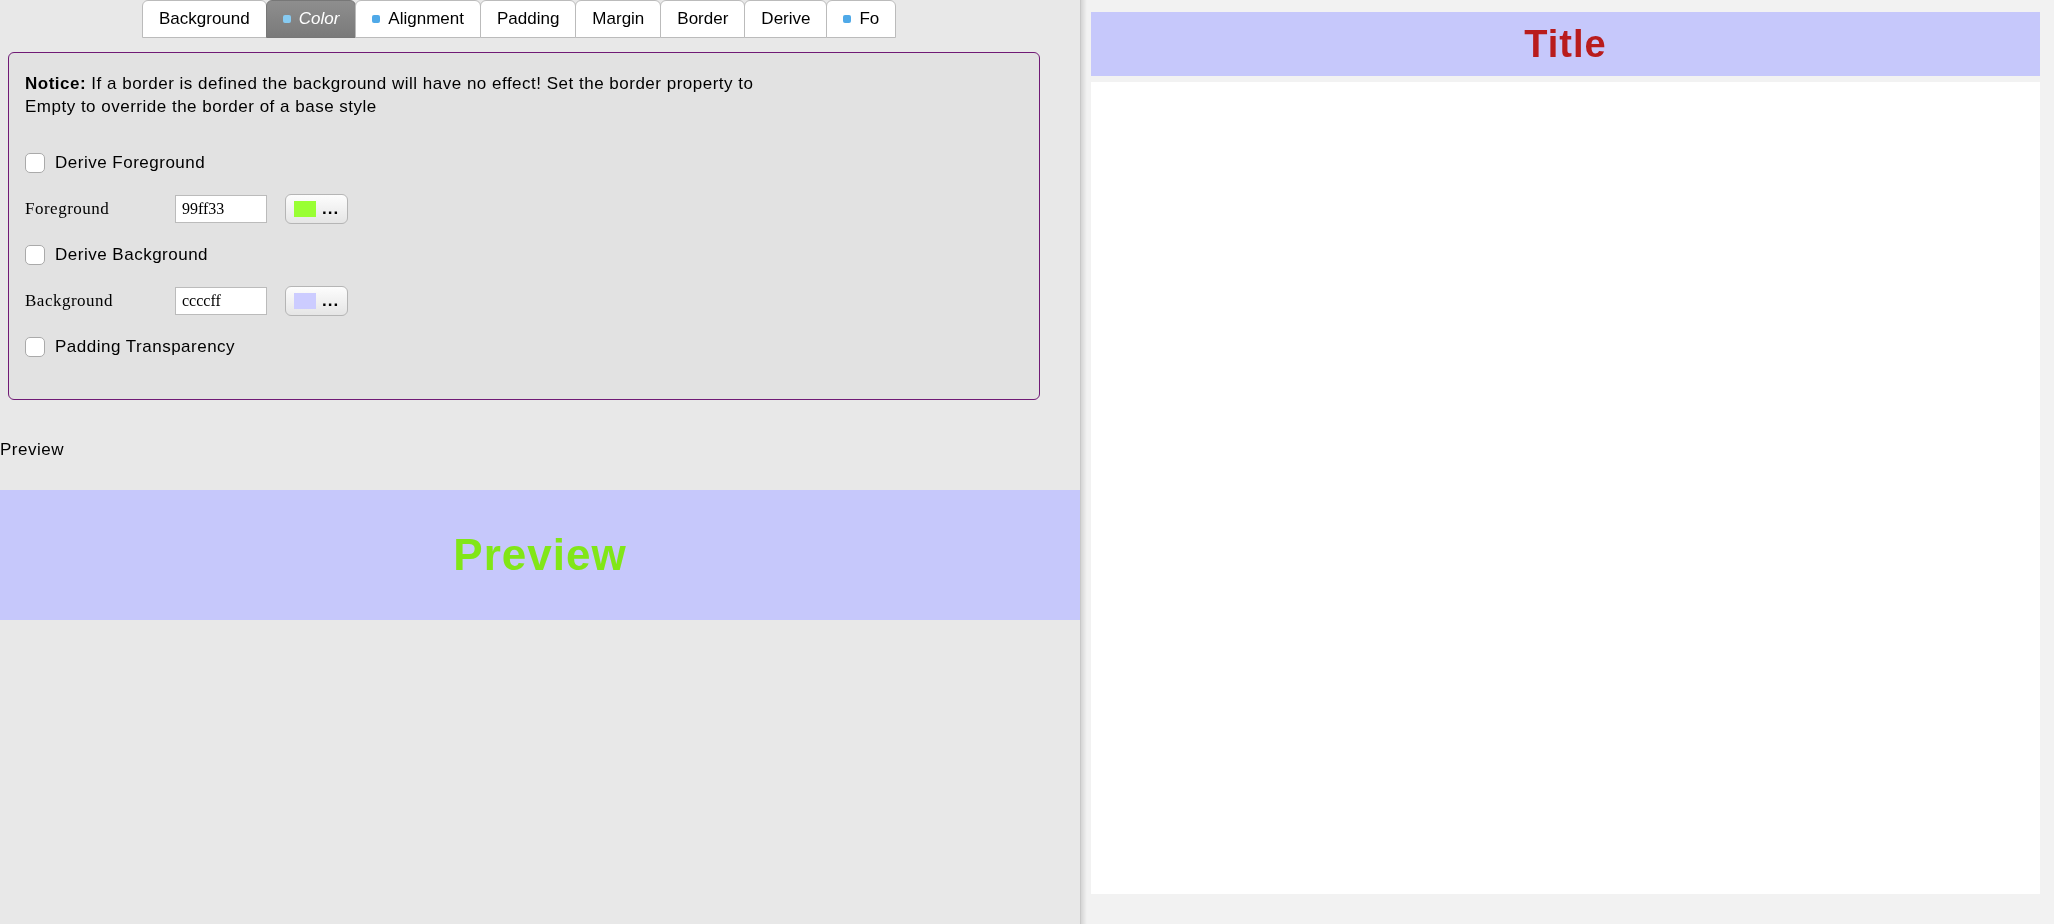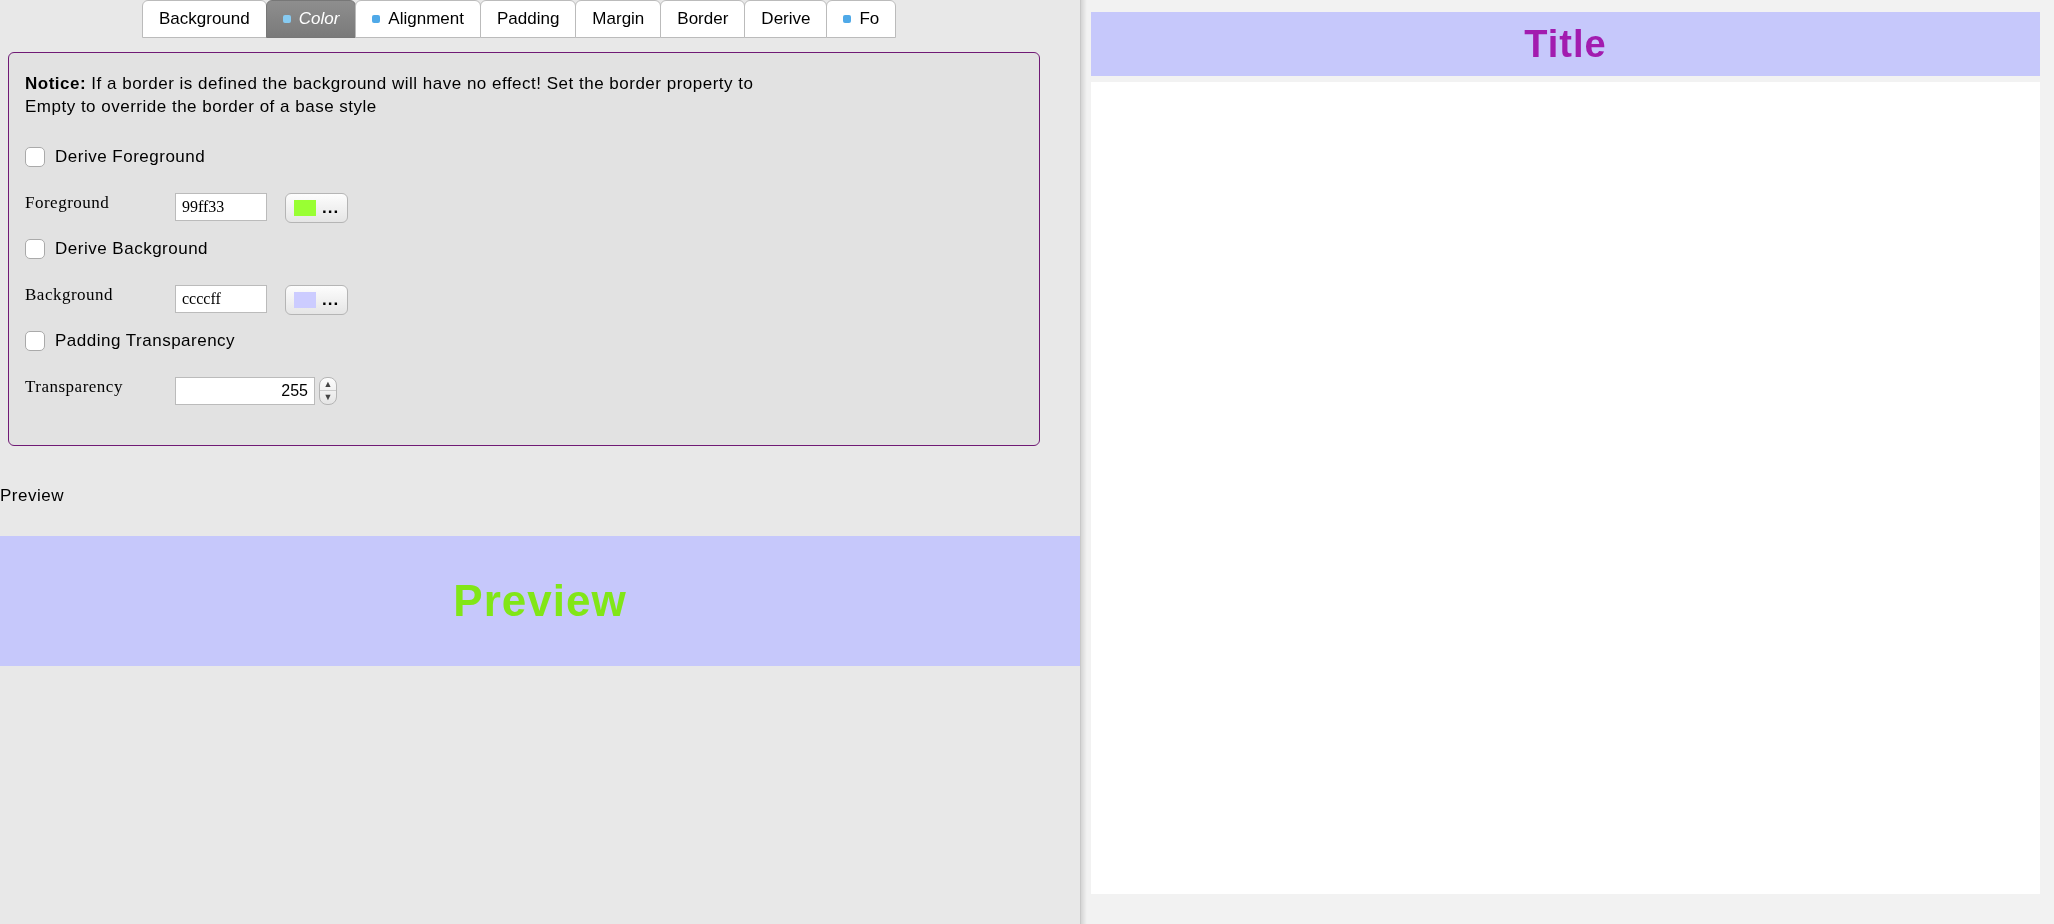--- a/index.html
+++ b/index.html
@@ -77,21 +77,21 @@
       letter-spacing: 0.5px;
     }
     .notice strong {
       font-weight: bold;
     }
     .controls {
       margin-top: 28px;
     }
     .row {
       display: flex;
-      align-items: flex-start;
+      align-items: center;
       margin-bottom: 14px;
       min-height: 32px;
     }
     .checkbox {
       width: 20px;
       height: 20px;
       border: 1px solid #aaa;
       border-radius: 5px;
       background: #fff;
       margin-right: 10px;
@@ -282,36 +282,28 @@
         <span class="color-button">
           <span class="swatch" style="background:#ccccff"></span>
           <span class="dots">...</span>
         </span>
       </div>
 
       <div class="row">
         <span class="checkbox"></span>
         <span class="row-label">Padding Transparency</span>
       </div>
-      <div class="row field-row">
-        <span class="field-label">Transparency</span>
-        <input type="text" class="num-input" value="255" style="">
-        <span class="spinner">
-          <div>▲</div>
-          <div>▼</div>
-        </span>
-      </div>
     </div>
   </div>
 
   <div class="preview-label">Preview</div>
 
   <div class="preview-box" style="background:#c6c8fb;color:#81e617">
     <span>Preview</span>
   </div>
 </div>
 
 <div class="right-panel">
-  <div class="title-bar" style="background:#c6c8fb;color:#a21caf">
+  <div class="title-bar" style="background:#c6c8fb;color:#b91c1c">
     <span>Title</span>
   </div>
   <div class="right-body"></div>
 </div>
 
 </body></html>

